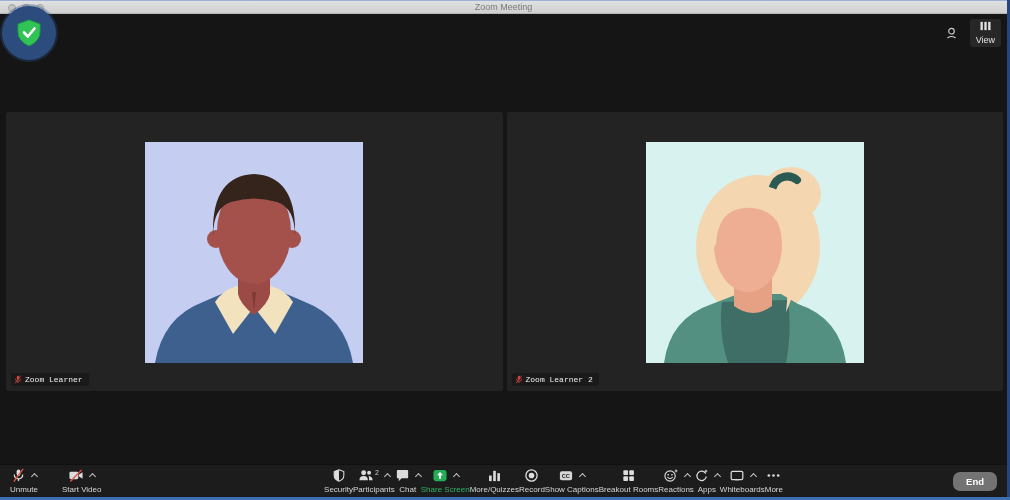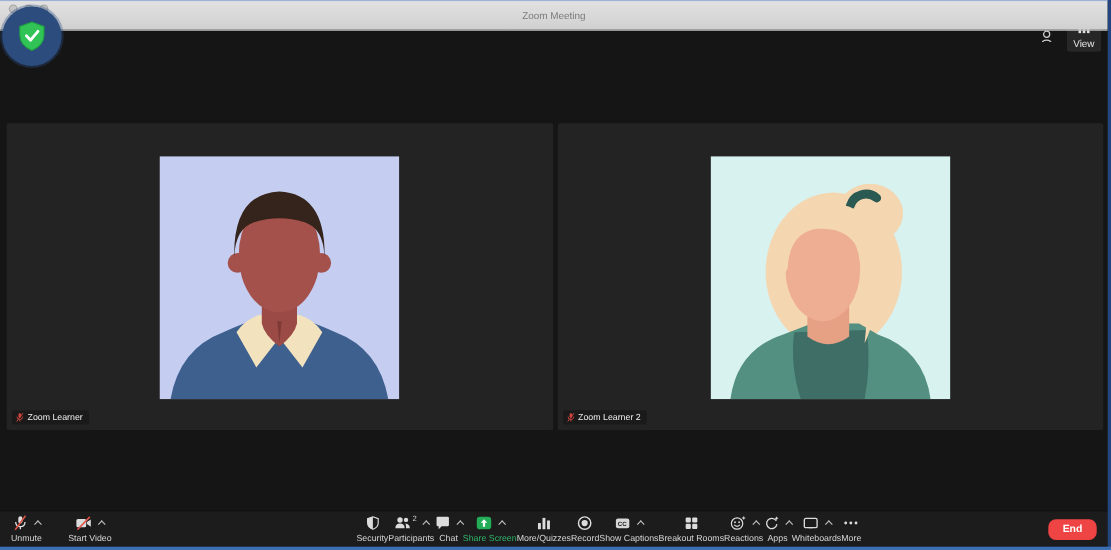--- a/index.html
+++ b/index.html
@@ -7,21 +7,21 @@
   body { font-family:"Liberation Sans", sans-serif; background:#151515; overflow:hidden; }
 
   .screen { position:relative; width:1010px; height:500px; background:#151515; overflow:hidden; }
 
   
   .edge-top    { position:absolute; top:0; left:0; right:0; height:1px; background:#9fb0d8; z-index:70; }
   .edge-bottom { position:absolute; bottom:0; left:0; right:0; height:3px; background:#3d6fb4; z-index:70; }
   .edge-right  { position:absolute; top:0; right:0; bottom:0; width:3px; background:#24457d; z-index:70; }
 
   
-  .titlebar { position:absolute; top:0; left:0; right:3px; height:28px;
+  .titlebar { position:absolute; top:0; left:0; right:3px; height:14px;
               background:linear-gradient(#e2e2e2,#d0d0d0); border-bottom:1px solid #b5b5b5;
               display:flex; align-items:center; justify-content:center; z-index:40; }
   .titlebar .title { font-size:9px; color:#7a7a7a; }
   .traffic { position:absolute; left:8px; top:3.5px; display:flex; gap:6px; }
   .tl-dot { width:8px; height:8px; border-radius:50%; background:#c4c4c4; border:1px solid #a3a3a3; }
 
   
   .sec-badge { position:absolute; left:2px; top:6px; width:54px; height:54px; border-radius:50%;
                background:#2b4c7d; z-index:80; display:flex; align-items:center; justify-content:center;
                box-shadow:0 0 0 2px rgba(43,76,125,.35); }
@@ -29,40 +29,40 @@
   
   .content { position:absolute; top:15px; left:0; right:3px; bottom:3px; background:#151515; }
 
   .topright { position:absolute; top:4px; right:6px; display:flex; align-items:center; gap:10px; z-index:30; }
   .info-btn { display:flex; align-items:center; padding:2px; }
   .view-btn { display:flex; align-items:center; gap:4px; background:rgba(255,255,255,.08);
               border-radius:3px; padding:2px 6px; color:#e4e4e4; font-size:9px;flex-direction:column; }
 
   
   .grid { position:absolute; top:97px; left:6px; width:997px; height:279px; display:flex; gap:4px; }
-  .tile { position:relative; flex:1; background:#232323; border-radius:2px; overflow:hidden; }
+  .tile { position:relative; flex:1; background:#232323; border-radius:2px; overflow:hidden;font-family:Liberation Mono, monospace; }
   .avatar-box { position:absolute; top:30px; left:50%; transform:translateX(-50%);
                 width:218px; height:221px; }
   .name-badge { position:absolute; left:5px; bottom:5px; display:flex; align-items:center; gap:3px;
                 background:rgba(15,15,15,.45); padding:2px 6px 2px 3px; border-radius:2px;
                 font-size:8px; color:#ededed; }
 
   
   .toolbar { position:absolute; left:0; right:0; bottom:0; height:33px; background:#1c1c1d;
              border-top:1px solid #101010; display:flex; align-items:center; padding:0 10px; z-index:20; }
   .tb-left { display:flex; gap:24px; min-width:150px; }
   .tb-center { flex:1; display:flex; justify-content:center; align-items:flex-end; }
   .tb-item { display:flex; flex-direction:column; align-items:center; gap:2px; }
   .icon-row { height:15px; display:flex; align-items:center; }
   .tb-label { font-size:8px; color:#d6d6d6; white-space:nowrap; line-height:9px; }
   .tb-label.green { color:#2eb467; }
   .chev { width:5px; height:5px; border-left:1.2px solid #c4c4c4; border-top:1.2px solid #c4c4c4;
           transform:rotate(45deg); display:inline-block; margin-left:6px; margin-top:2px; }
   .pcount { font-size:7px; color:#cfcfcf; margin-left:1px; margin-bottom:7px; }
-  .end-btn { margin-left:6px; background:#ef4444; color:#fff; font-size:9.5px; font-weight:bold;
+  .end-btn { margin-left:6px; background:#737373; color:#fff; font-size:9.5px; font-weight:bold;
              padding:4px 13px; border-radius:7px; border:none; }
 </style>
 </head>
 <body>
 
 <div class="screen">
 
   <div class="titlebar">
     <div class="traffic">
       <span class="tl-dot"></span>

